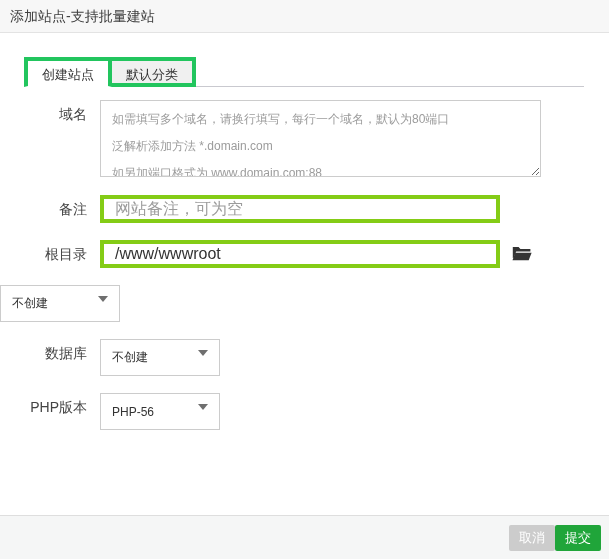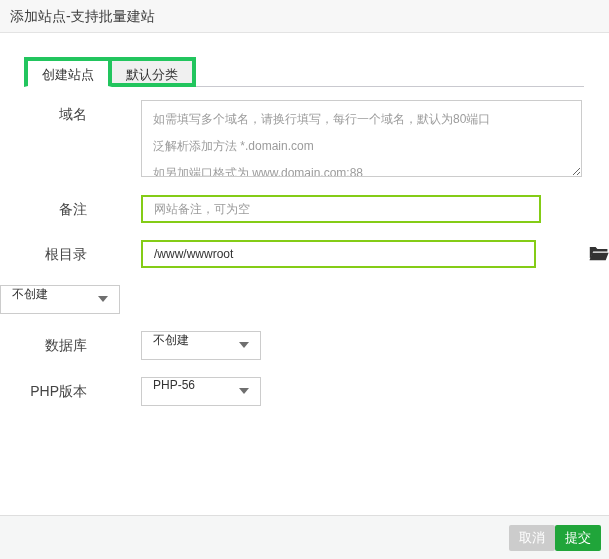--- a/index.html
+++ b/index.html
@@ -46,21 +46,20 @@
     background: #fff;
     border-bottom: 1px solid #fff;
   }
 
   
   .form { margin-top: 13px; }
   .row {
     display: flex;
     align-items: flex-start;
     margin-bottom: 17px;
-    gap: 41px;
   }
   .row.row-domain { margin-bottom: 18px; }
   .row > label {
     width: 100px;
     padding-right: 13px;
     text-align: right;
     font-size: 14px;
     color: #444;
     line-height: 28px;
     flex-shrink: 0;
@@ -74,45 +73,45 @@
     font-size: 12px;
     line-height: 27px;
     color: #333;
     resize: vertical;
     outline: none;
   }
   textarea.domain-input::placeholder { color: #9c9c9c; opacity: 1; }
   input.text-input {
     width: 400px;
     height: 28px;
-    border: 2px solid #84cc16;
+    border: 4px solid #84cc16;
     padding: 0 11px;
     font-family: "Liberation Sans", "DejaVu Sans", sans-serif;
-    font-size: 12px;
+    font-size: 16px;
     color: #333;
     outline: none;
   }
   input.text-input::placeholder { color: #9c9c9c; opacity: 1; }
 
   .folder-btn {
     background: none;
     border: none;
     margin: 6px 0 0 12px;
     padding: 0;
     cursor: pointer;
     line-height: 0;
   }
 
   .select-box {
     width: 120px;
-    height: 29px;
+    height: 37px;
     border: 1px solid #ccc;
     background: #fff;
     display: flex;
-    align-items: flex-start;
+    align-items: center;
     padding: 0 11px;
     font-size: 12px;
     color: #333;
     position: relative;
     cursor: pointer;
   }
   .select-box .arrow {
     position: absolute;
     right: 11px;
     top: 10px;

